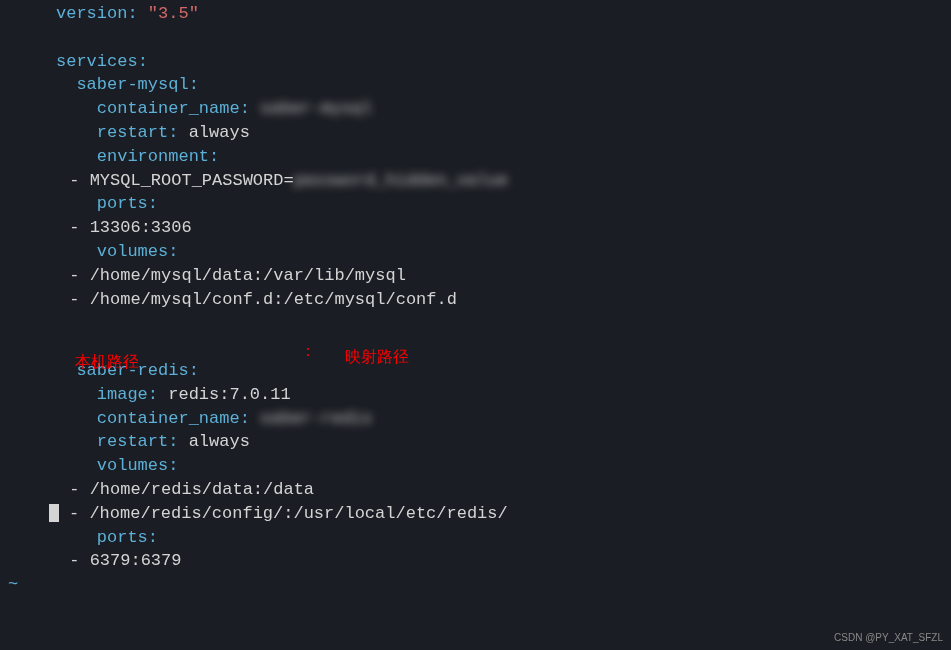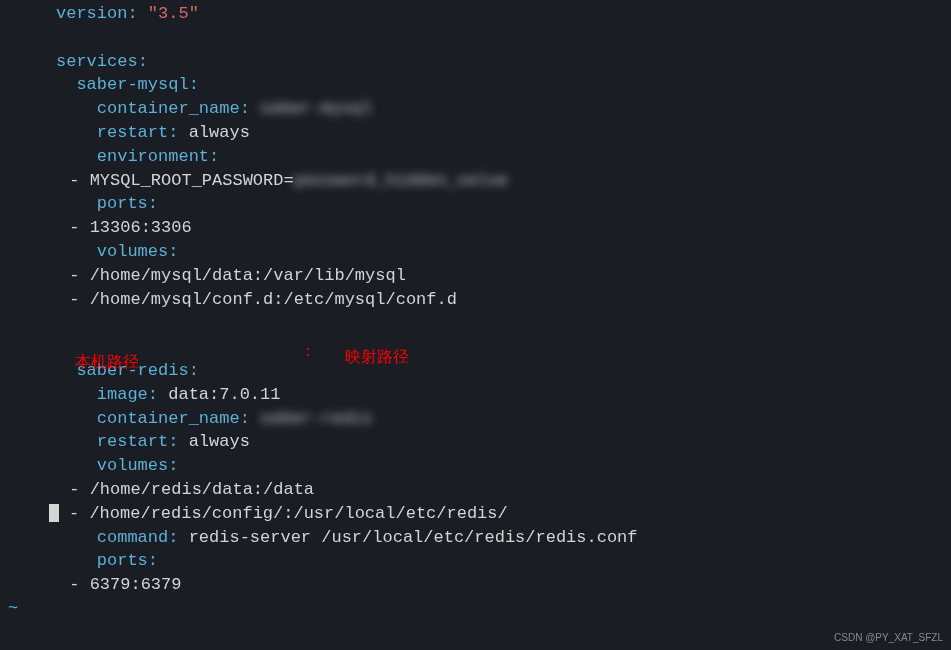--- a/index.html
+++ b/index.html
@@ -85,27 +85,26 @@
   <div class="line">    <span class="key">environment</span><span class="colon">:</span></div>
   <div class="line">      <span class="dash">-</span> <span class="value">MYSQL_ROOT_PASSWORD=</span><span class="value blur">password_hidden_value</span></div>
   <div class="line">    <span class="key">ports</span><span class="colon">:</span></div>
   <div class="line">      <span class="dash">-</span> <span class="value">13306:3306</span></div>
   <div class="line">    <span class="key">volumes</span><span class="colon">:</span></div>
   <div class="line">      <span class="dash">-</span> <span class="value">/home/mysql/data:/var/lib/mysql</span></div>
   <div class="line">      <span class="dash">-</span> <span class="value">/home/mysql/conf.d:/etc/mysql/conf.d</span></div>
   <div class="line"> </div>
   <div class="line"> </div>
   <div class="line">  <span class="key">saber-redis</span><span class="colon">:</span></div>
-  <div class="line">    <span class="key">image</span><span class="colon">:</span> <span class="value">data:7.0.11</span></div>
+  <div class="line">    <span class="key">image</span><span class="colon">:</span> <span class="value">redis:7.0.11</span></div>
   <div class="line">    <span class="key">container_name</span><span class="colon">:</span> <span class="value blur">saber-redis</span></div>
   <div class="line">    <span class="key">restart</span><span class="colon">:</span> <span class="value">always</span></div>
   <div class="line">    <span class="key">volumes</span><span class="colon">:</span></div>
   <div class="line">      <span class="dash">-</span> <span class="value">/home/redis/data:/data</span></div>
   <div class="line">    <span class="cursor"></span> <span class="dash">-</span> <span class="value">/home/redis/config/:/usr/local/etc/redis/</span></div>
-  <div class="line">    <span class="key">command</span><span class="colon">:</span> <span class="value">redis-server /usr/local/etc/redis/redis.conf</span></div>
   <div class="line">    <span class="key">ports</span><span class="colon">:</span></div>
   <div class="line">      <span class="dash">-</span> <span class="value">6379:6379</span></div>
   <div class="line"><span class="tilde">~</span></div>
 </div>
 
 <div class="annotation" style="left:75px; top:343px;margin-top:8px;">本机路径</div>
 <div class="annotation" style="left:300px; top:340px;">：</div>
 <div class="annotation" style="left:345px; top:346px;">映射路径</div>
 
 <div class="watermark">CSDN @PY_XAT_SFZL</div>

